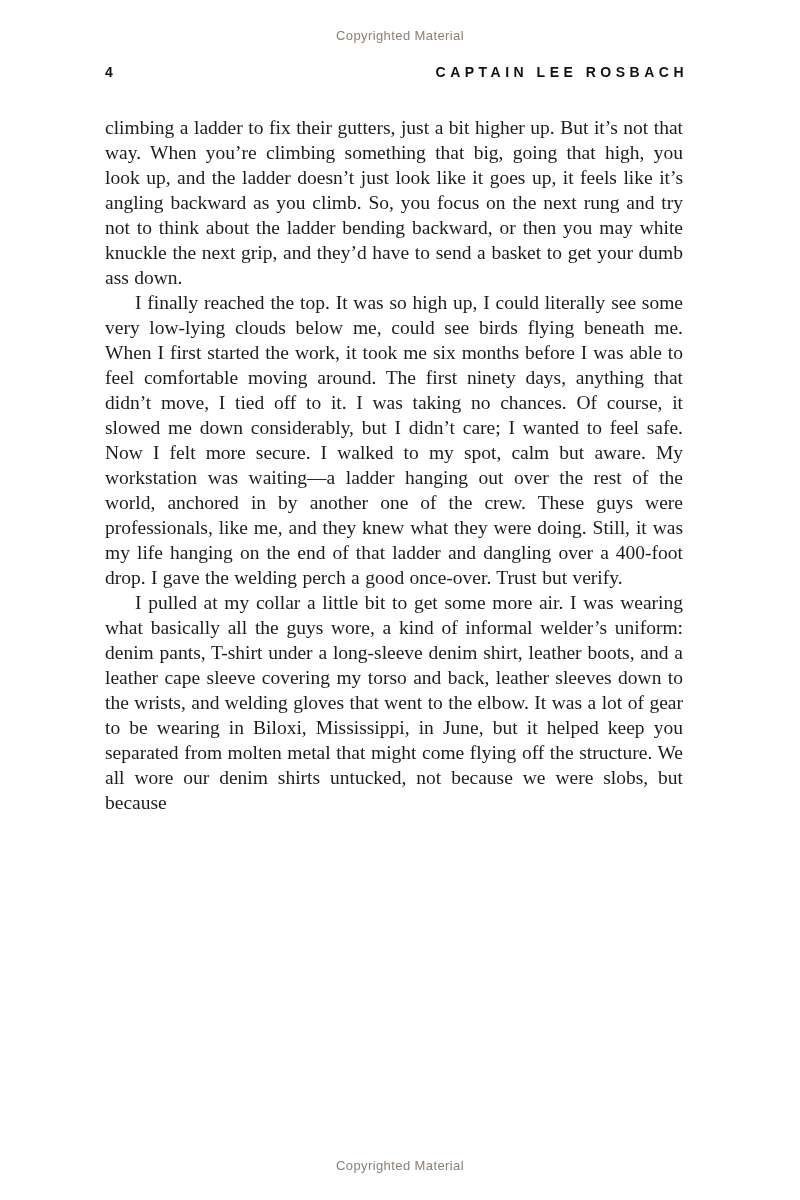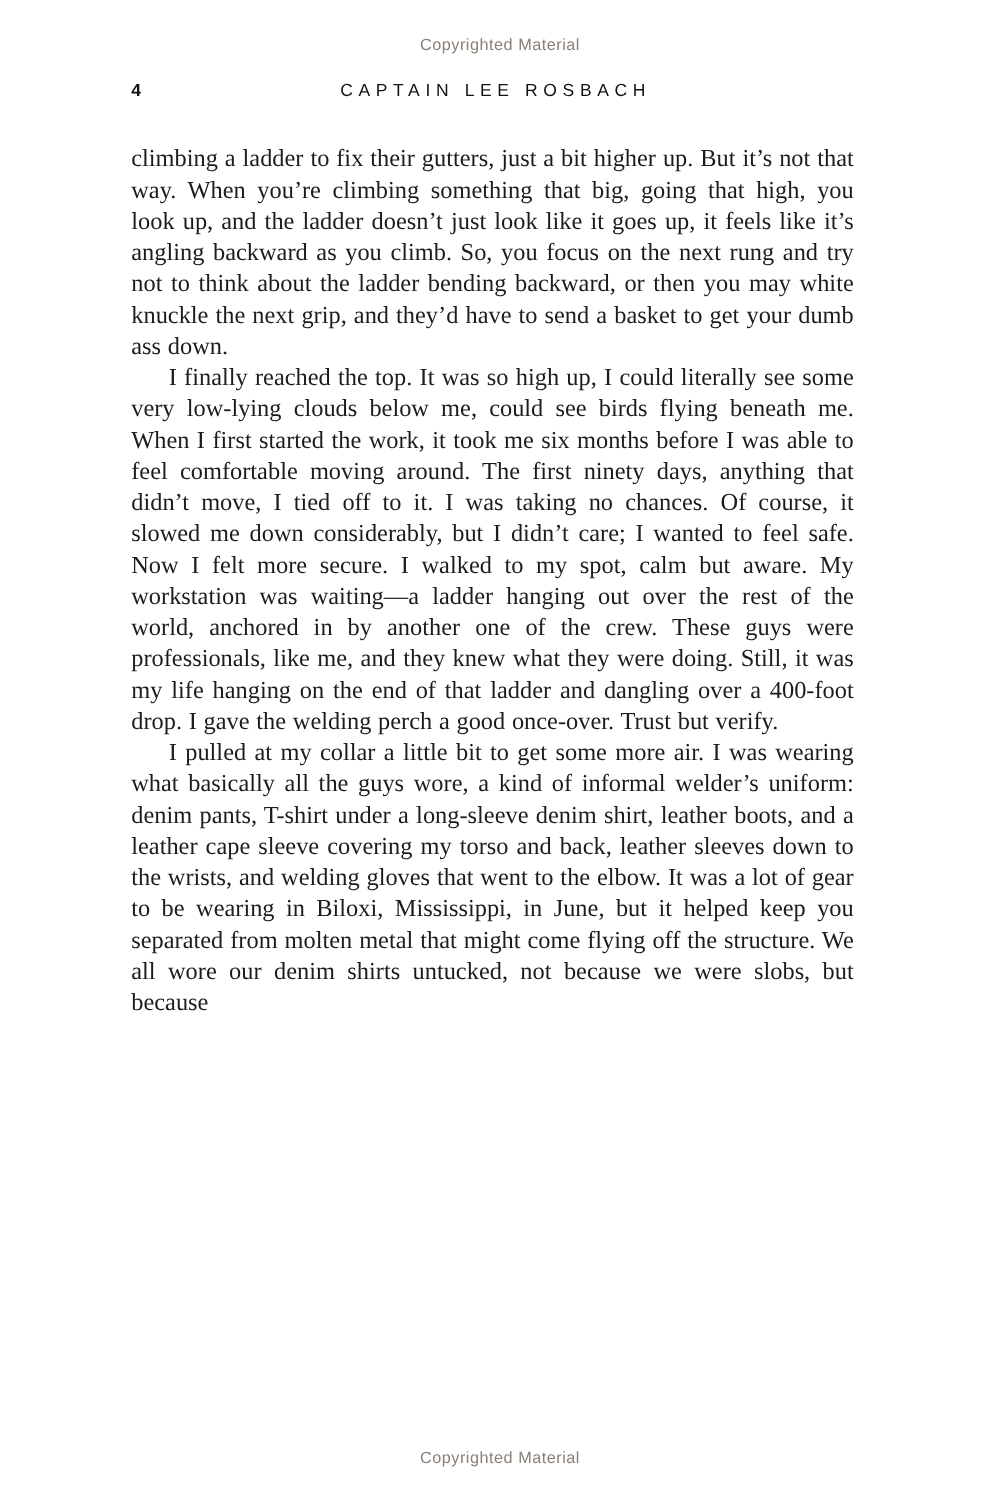--- a/index.html
+++ b/index.html
@@ -43,24 +43,24 @@
   .page-number{
     position:absolute;
     left:0;top:0;
     font-family:"Liberation Sans","DejaVu Sans",sans-serif;
     font-size:14px;
     font-weight:700;
     letter-spacing:2px;
     color:var(--header-color);
   }
   .running-title{
-    text-align:center;
+    text-align:right;
     font-family:"Liberation Sans","DejaVu Sans",sans-serif;
     font-size:14px;
-    font-weight:400;
+    font-weight:700;
     letter-spacing:4.5px;
     color:var(--header-color);
     white-space:nowrap;
   }
   .body-text{
     position:absolute;
     top:115px;
     left:105px;
     width:578px;
   }

